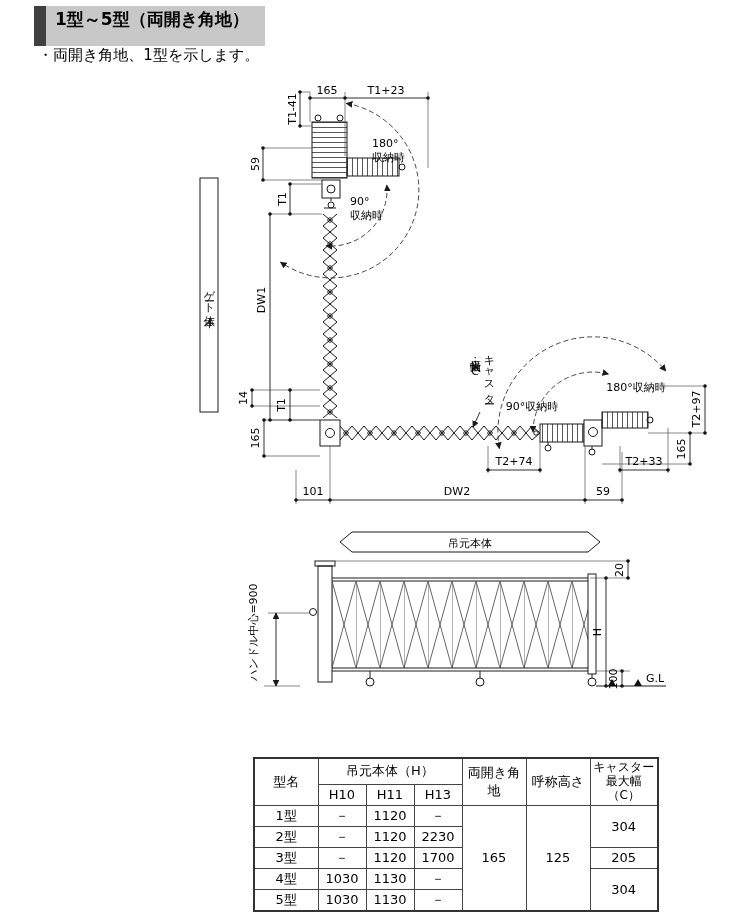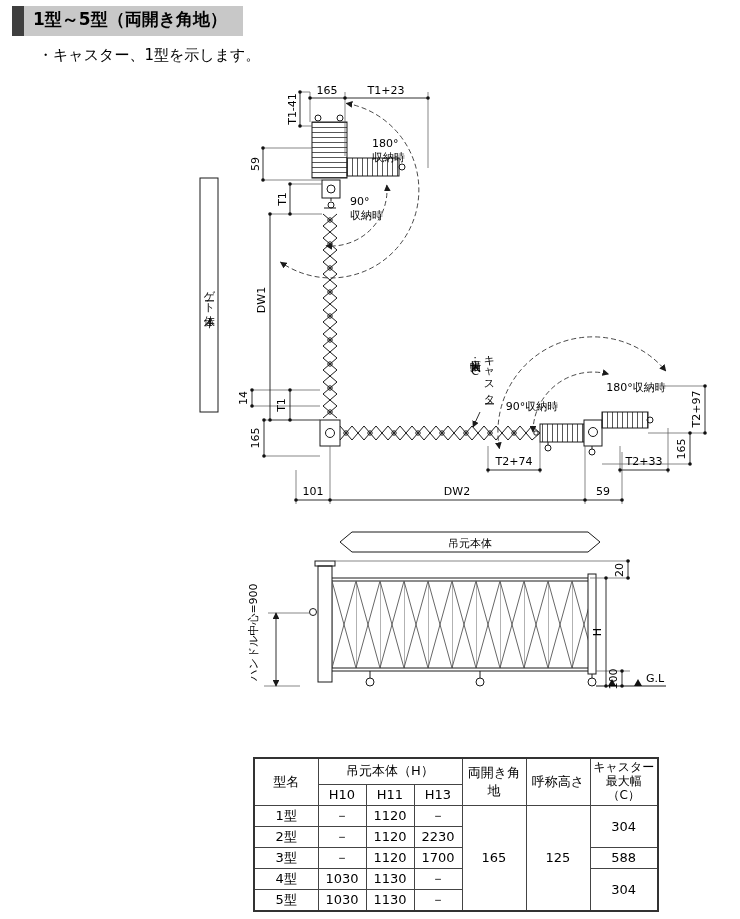--- a/index.html
+++ b/index.html
@@ -1,20 +1,20 @@
 <!DOCTYPE html>
 <html><head>
 <meta charset="utf-8">
 <style>
   * { margin:0; padding:0; box-sizing:border-box; }
   html,body { width:740px; height:919px; overflow:hidden; background:#fff;
               font-family:"DejaVu Sans", sans-serif; position:relative; }
 
   
-  .titlebar { position:absolute; left:12px; top:6px; display:flex; height:30px; }
+  .titlebar { position:absolute; left:34px; top:6px; display:flex; height:40px; }
   .titlebar-block { width:12px; background:#3f3f3f; }
   .titlebar-text { background:#c8c8c8; color:#000; font-size:17px; font-weight:bold;
                    line-height:27px; padding:0 16px 0 9px; white-space:nowrap; }
   .note { position:absolute; left:38px; top:46px; font-size:15px; color:#000; }
 
   
   .drawing { position:absolute; left:0; top:0; pointer-events:none; }
   svg text { font-family:"DejaVu Sans", sans-serif; }
   .ln   { stroke:#1a1a1a; stroke-width:1; fill:none; }
   .dim  { stroke:#1a1a1a; stroke-width:0.9; fill:none; }
@@ -33,21 +33,21 @@
   .spec-table thead tr:first-child th { height:26px; }
   .caster-head { white-space:pre-line; font-size:12px; line-height:1.15; }
 </style>
 </head>
 <body>
 
 <div class="titlebar">
   <span class="titlebar-block"></span>
   <span class="titlebar-text">1型～5型（両開き角地）</span>
 </div>
-<div class="note">・キャスター、1型を示します。</div>
+<div class="note">・両開き角地、1型を示します。</div>
 
 <svg class="drawing" width="740" height="919" viewBox="0 0 740 919">
   <defs>
     <marker id="arr" viewBox="0 0 10 10" refX="9" refY="5" markerWidth="7.5" markerHeight="7.5" orient="auto-start-reverse">
         <path d="M0,0 L10,5 L0,10 z" fill="#1a1a1a"></path>
       </marker>
     <pattern id="ticksH" width="5" height="5" patternUnits="userSpaceOnUse">
       <path d="M0,2.5 H5" stroke="#444" stroke-width="0.9"></path>
       </pattern>
     <pattern id="ticksV" width="5" height="5" patternUnits="userSpaceOnUse">
@@ -313,21 +313,21 @@
       <td>2型</td>
       <td>－</td>
       <td>1120</td>
       <td>2230</td>
     </tr>
     <tr>
       <td>3型</td>
       <td>－</td>
       <td>1120</td>
       <td>1700</td>
-      <td>588</td>
+      <td>205</td>
     </tr>
     <tr>
       <td>4型</td>
       <td>1030</td>
       <td>1130</td>
       <td>－</td>
       <td rowspan="2">304</td>
     </tr>
     <tr>
       <td>5型</td>

